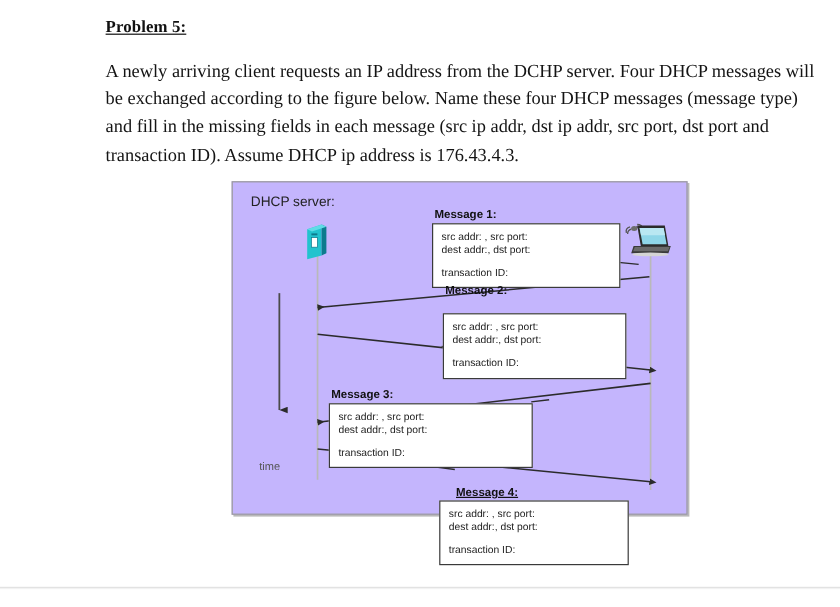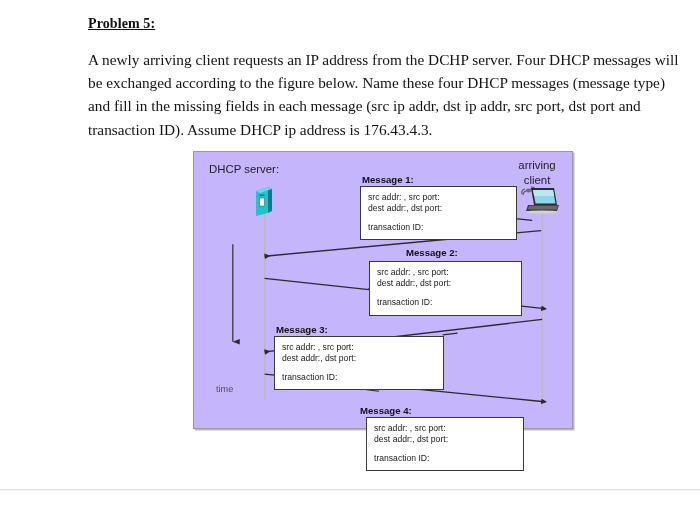--- a/index.html
+++ b/index.html
@@ -103,27 +103,27 @@
     line-height: 11.2px;
     color: #1b1b1b;
   }
   .msg-box .line-gap { height: 8px; }
   .msg-box .row { white-space: nowrap; }
 
   
   #msg1-title { left: 168px; top: 22px; }
   #msg1-box   { left: 166px; top: 34px; width: 157px; height: 54px; }
 
-  #msg2-title { left: 177px; top: 95px; margin-left: 35px; }
+  #msg2-title { left: 177px; top: 85px; }
   #msg2-box   { left: 175px; top: 109px; width: 153px; height: 55px; }
 
   #msg3-title { left: 82px;  top: 172px; }
   #msg3-box   { left: 80px;  top: 184px; width: 170px; height: 54px; }
 
-  #msg4-title { left: 166px; top: 253px; }
+  #msg4-title { left: 186px; top: 253px; text-decoration: underline; }
   #msg4-box   { left: 172px; top: 265px; width: 158px; height: 54px; }
 
   
   #server-icon {
     position: absolute;
     left: 59px;
     top: 33px;
     width: 22px;
     height: 32px;
   }
@@ -180,21 +180,20 @@
 
     <path d="M350,196 L71,234" stroke="#2b2b2b" stroke-width="1.5" fill="none" marker-end="url(#arrowL)"></path>
     <line x1="250" y1="214" x2="265" y2="212" stroke="#2b2b2b" stroke-width="1.3"></line>
 
     <path d="M71,260 L350,292" stroke="#2b2b2b" stroke-width="1.5" fill="none" marker-end="url(#arrowR)"></path>
     <line x1="172" y1="278" x2="186" y2="280" stroke="#2b2b2b" stroke-width="1.3"></line>
   </svg>
 
   <div class="endpoint-label" id="server-label">DHCP server:</div>
 
-  <div class="endpoint-label" id="client-label">arriving client</div>
 
   <div class="endpoint-label" id="time-label">time</div>
 
   <svg id="server-icon" viewBox="0 0 22 32">
     <polygon points="3,6 15,2 15,28 3,31" fill="#22c3ce"></polygon>
     <polygon points="15,2 19,4 19,26 15,28" fill="#0d7b8e"></polygon>
     <polygon points="3,6 15,2 19,4 7,8" fill="#5fdce6"></polygon>
     <rect x="6.5" y="13" width="5" height="8" fill="#ffffff" stroke="#0d7b8e" stroke-width="0.6"></rect>
     <rect x="6.5" y="9.5" width="5" height="1.6" fill="#0d7b8e"></rect>
   </svg>

